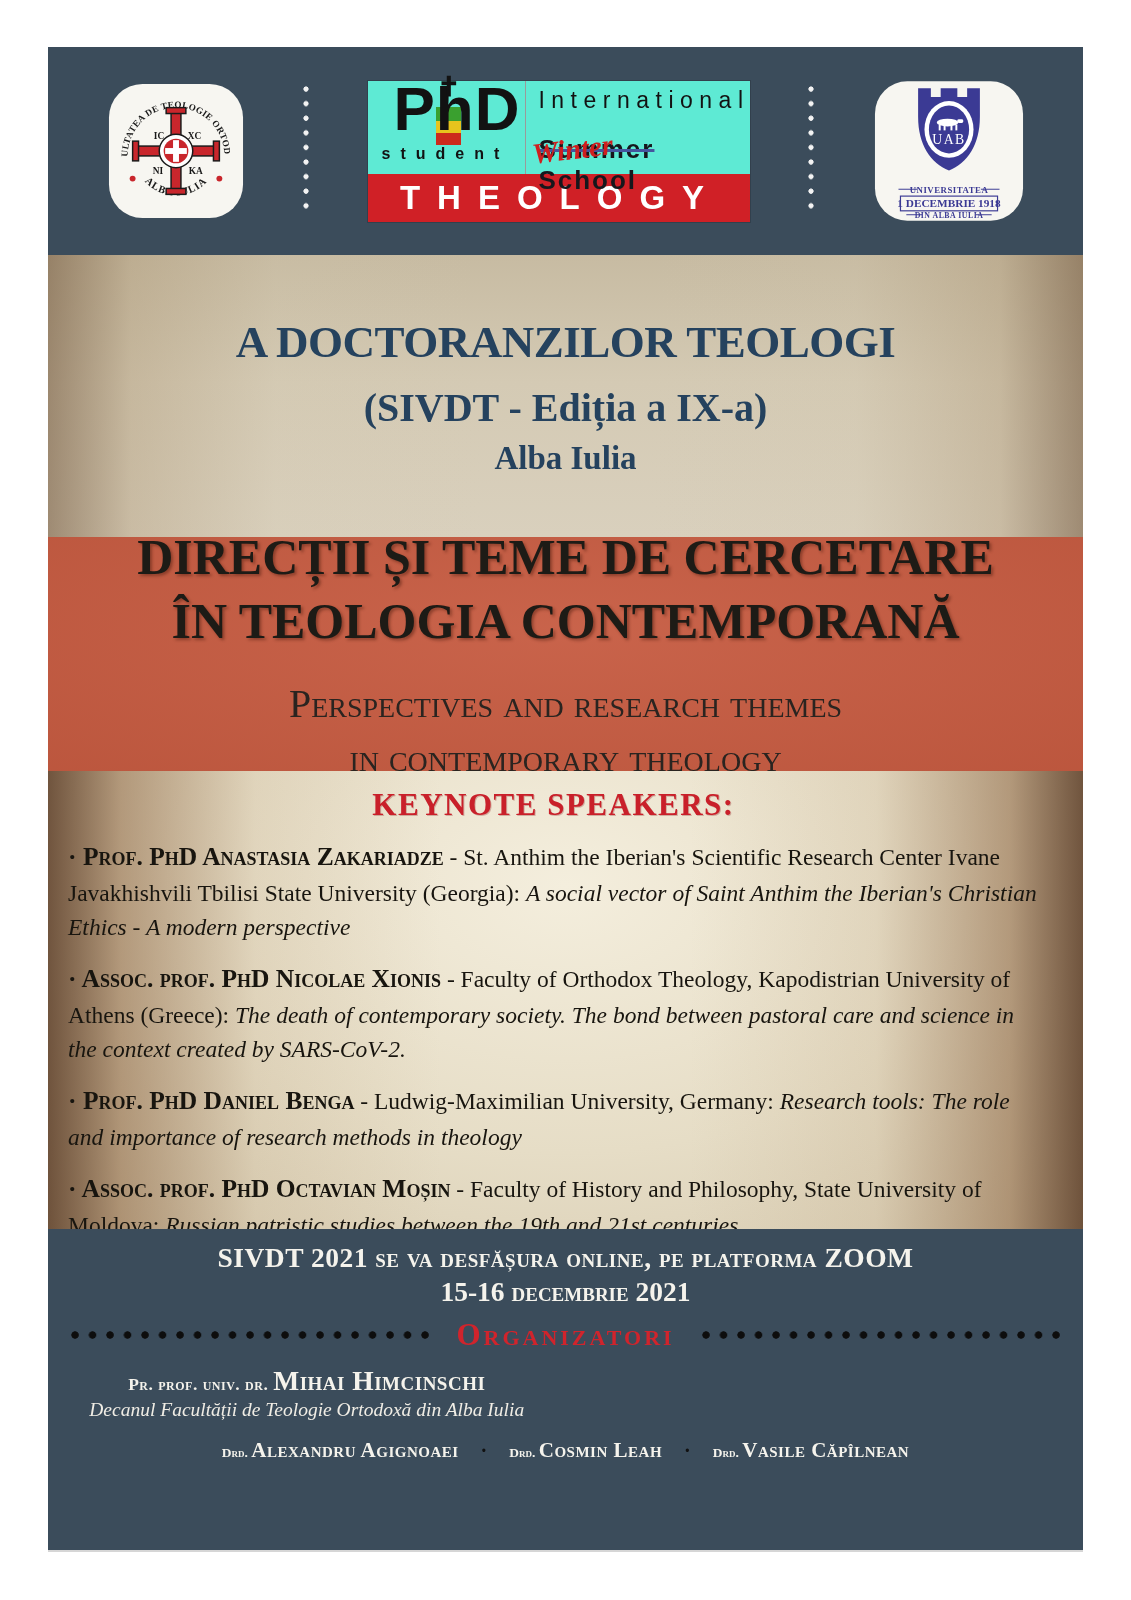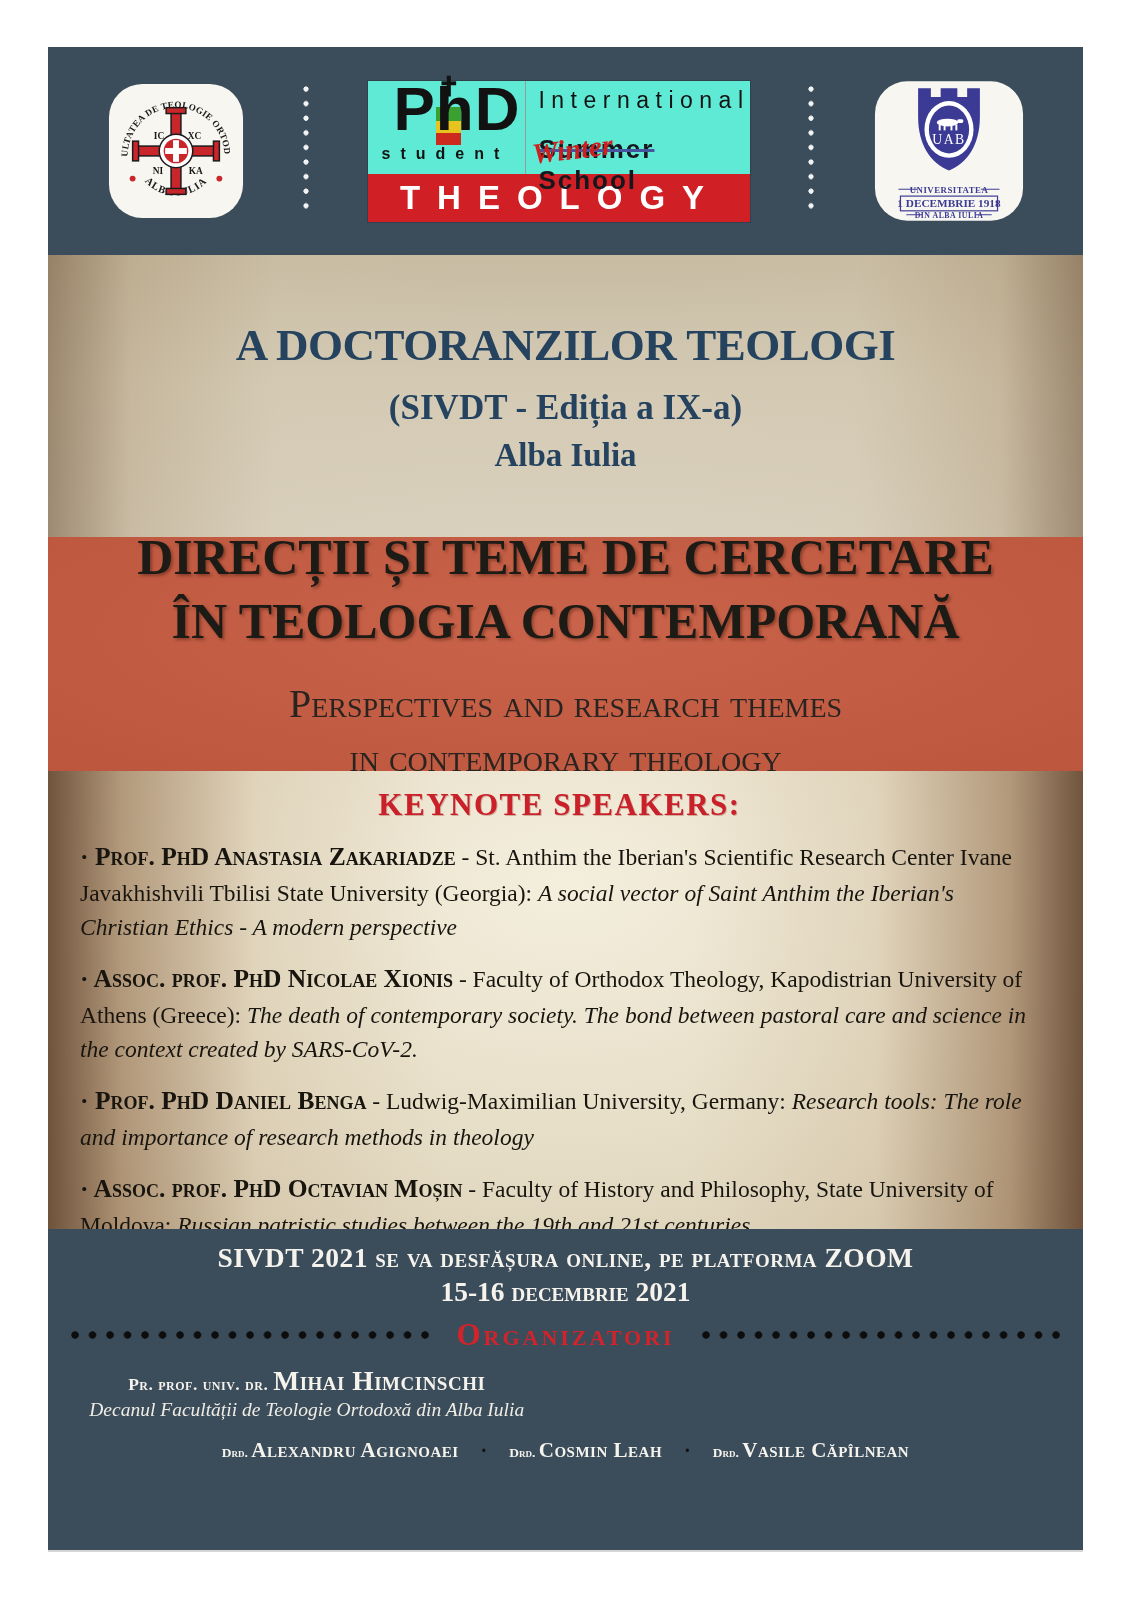--- a/index.html
+++ b/index.html
@@ -37,34 +37,34 @@
     font-size:33px;font-weight:bold;letter-spacing:17px;padding-left:4px;box-sizing:border-box;}
 
   
   .lib-bg-light{
     background:
       linear-gradient(90deg,rgba(110,82,55,.55) 0%,rgba(165,140,105,.3) 8%,rgba(210,198,172,.12) 22%,rgba(220,210,188,0) 42%,rgba(220,210,188,0) 58%,rgba(210,198,172,.12) 78%,rgba(165,140,105,.3) 92%,rgba(110,82,55,.55) 100%),
       linear-gradient(180deg,#c7bba2 0%,#d4cab4 45%,#d9d0bd 100%);}
   .title-block{height:282px;display:flex;flex-direction:column;align-items:center;justify-content:center;
     text-align:center;color:#25425e;}
   .title-l1,.title-l2{font-size:45px;font-weight:bold;line-height:1.22;letter-spacing:-0.5px;}
-  .title-l3{font-size:35px;font-weight:bold;margin-top:15px;}
+  .title-l3{font-size:40px;font-weight:bold;margin-top:15px;}
   .title-l4{font-size:33px;font-weight:bold;margin-top:9px;}
 
   
   .banner{height:234px;background:
       radial-gradient(ellipse at 50% 40%,rgba(255,255,255,.05),rgba(0,0,0,.05)),#c65b41;
     display:flex;flex-direction:column;align-items:center;justify-content:center;text-align:center;}
   .banner-ro{font-size:50px;font-weight:bold;color:#1d1b16;line-height:1.28;
     text-shadow:2px 2px 3px rgba(70,25,10,.45);}
   .banner-en{font-variant:small-caps;font-size:40px;color:#2a2420;line-height:1.25;margin-top:4px;}
   .banner-en.first{margin-top:26px;}
 
   
-  .speakers{height:458px;box-sizing:border-box;padding:10px 44px 0 32px;color:#18150f;
+  .speakers{height:458px;box-sizing:border-box;padding:10px 44px 0 20px;color:#18150f;
     background:
       linear-gradient(90deg,rgba(84,52,30,.8) 0%,rgba(130,88,52,.5) 7%,rgba(190,165,130,.2) 20%,rgba(235,228,210,0) 38%,rgba(235,228,210,0) 62%,rgba(190,165,130,.2) 80%,rgba(130,88,52,.5) 93%,rgba(84,52,30,.8) 100%),
       radial-gradient(ellipse at 50% 25%,#f4eedd 0%,#e6ddc6 55%,#d6cab0 100%);}
   .kn-heading{text-align:center;color:#c9202a;font-weight:bold;font-size:31px;letter-spacing:1.5px;
     margin:6px 0 16px 0;text-shadow:1px 1px 0 rgba(120,0,0,.25);}
   .speaker{font-size:23.5px;line-height:1.45;margin-bottom:17px;}
   .sp-name{font-variant:small-caps;font-weight:bold;font-size:25.5px;}
   .sp-topic{font-style:italic;}
 
   

